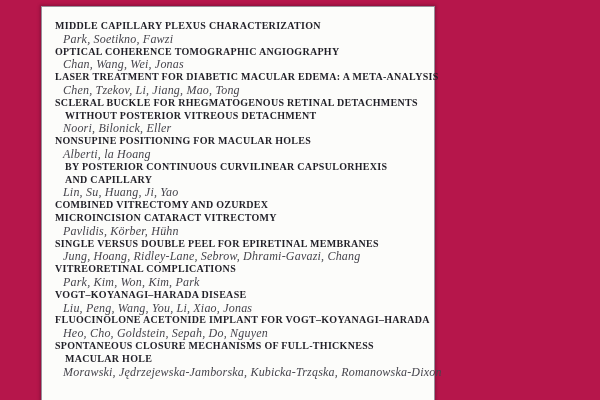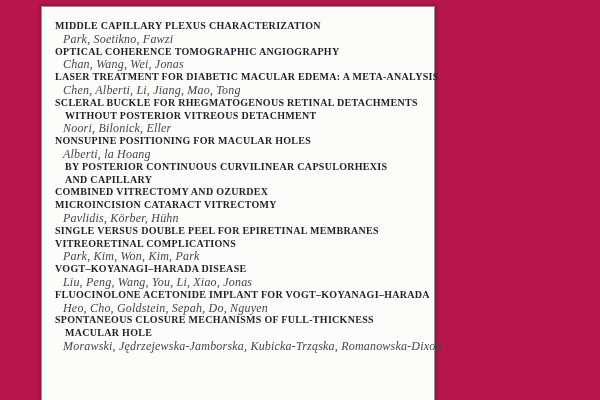--- a/index.html
+++ b/index.html
@@ -63,44 +63,46 @@
         <div class="entry">
           <div class="tl">MIDDLE CAPILLARY PLEXUS CHARACTERIZATION</div>
           <div class="authors">Park, Soetikno, Fawzi</div>
         </div>
         <div class="entry">
           <div class="tl">OPTICAL COHERENCE TOMOGRAPHIC ANGIOGRAPHY</div>
           <div class="authors">Chan, Wang, Wei, Jonas</div>
         </div>
         <div class="entry">
           <div class="tl">LASER TREATMENT FOR DIABETIC MACULAR EDEMA: A META-ANALYSIS</div>
-          <div class="authors">Chen, Alberti, Li, Jiang, Mao, Tong</div>
+          <div class="authors">Chen, Tzekov, Li, Jiang, Mao, Tong</div>
         </div>
         <div class="entry">
           <div class="tl">SCLERAL BUCKLE FOR RHEGMATOGENOUS RETINAL DETACHMENTS</div>
           <div class="tl cont">WITHOUT POSTERIOR VITREOUS DETACHMENT</div>
           <div class="authors">Noori, Bilonick, Eller</div>
         </div>
         <div class="entry">
           <div class="tl">NONSUPINE POSITIONING FOR MACULAR HOLES</div>
           <div class="authors">Alberti, la Hoang</div>
         </div>
         <div class="entry">
           <div class="tl cont">BY POSTERIOR CONTINUOUS CURVILINEAR CAPSULORHEXIS</div>
           <div class="tl cont">AND CAPILLARY</div>
+          <div class="authors">Lin, Su, Huang, Ji, Yao</div>
         </div>
         <div class="entry">
           <div class="tl">COMBINED VITRECTOMY AND OZURDEX</div>
         </div>
         <div class="entry">
           <div class="tl">MICROINCISION CATARACT VITRECTOMY</div>
           <div class="authors">Pavlidis, Körber, Hühn</div>
         </div>
         <div class="entry">
           <div class="tl">SINGLE VERSUS DOUBLE PEEL FOR EPIRETINAL MEMBRANES</div>
+          <div class="authors">Jung, Hoang, Ridley-Lane, Sebrow, Dhrami-Gavazi, Chang</div>
         </div>
         <div class="entry">
           <div class="tl">VITREORETINAL COMPLICATIONS</div>
           <div class="authors">Park, Kim, Won, Kim, Park</div>
         </div>
         <div class="entry">
           <div class="tl">VOGT–KOYANAGI–HARADA DISEASE</div>
           <div class="authors">Liu, Peng, Wang, You, Li, Xiao, Jonas</div>
         </div>
         <div class="entry">

